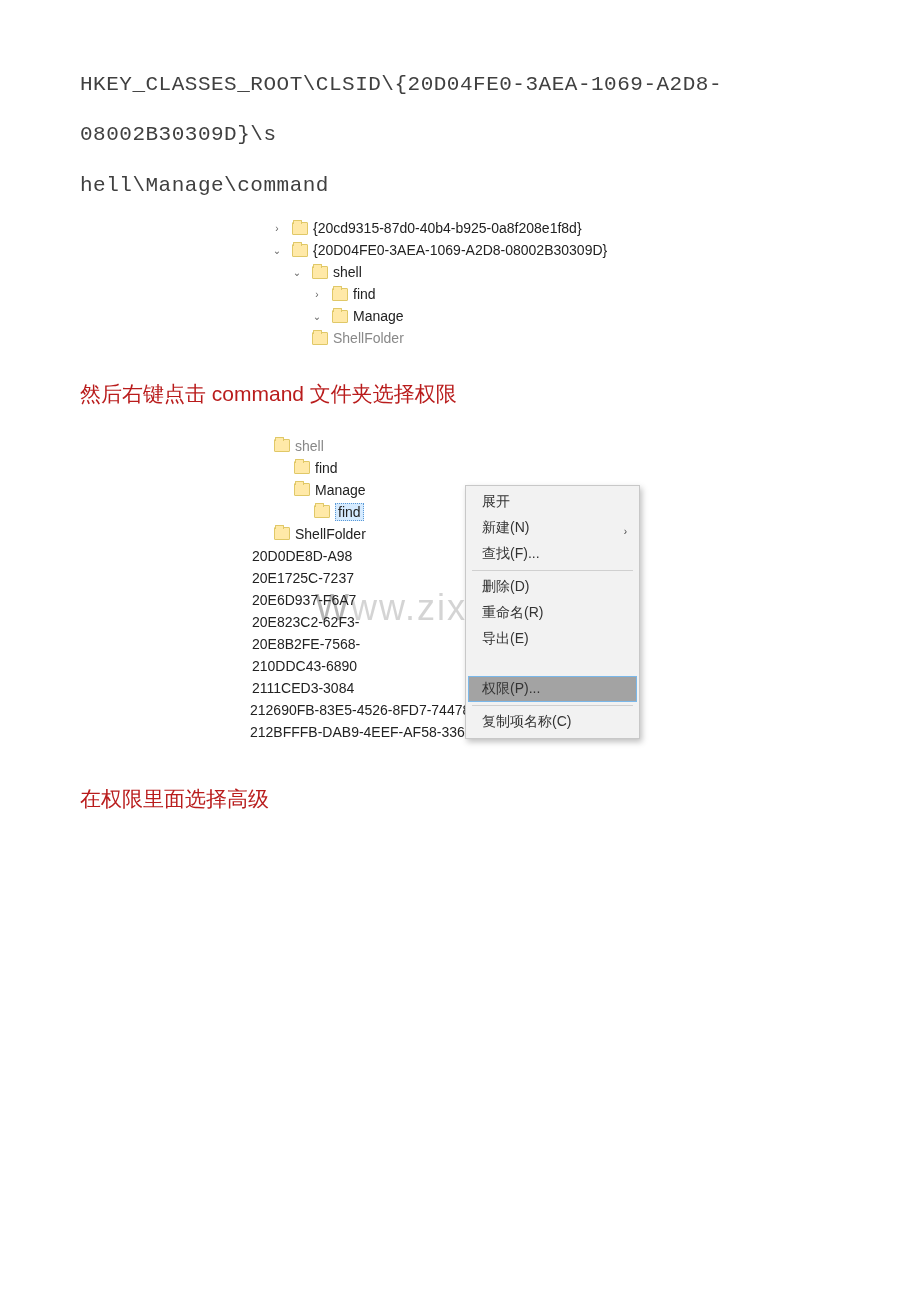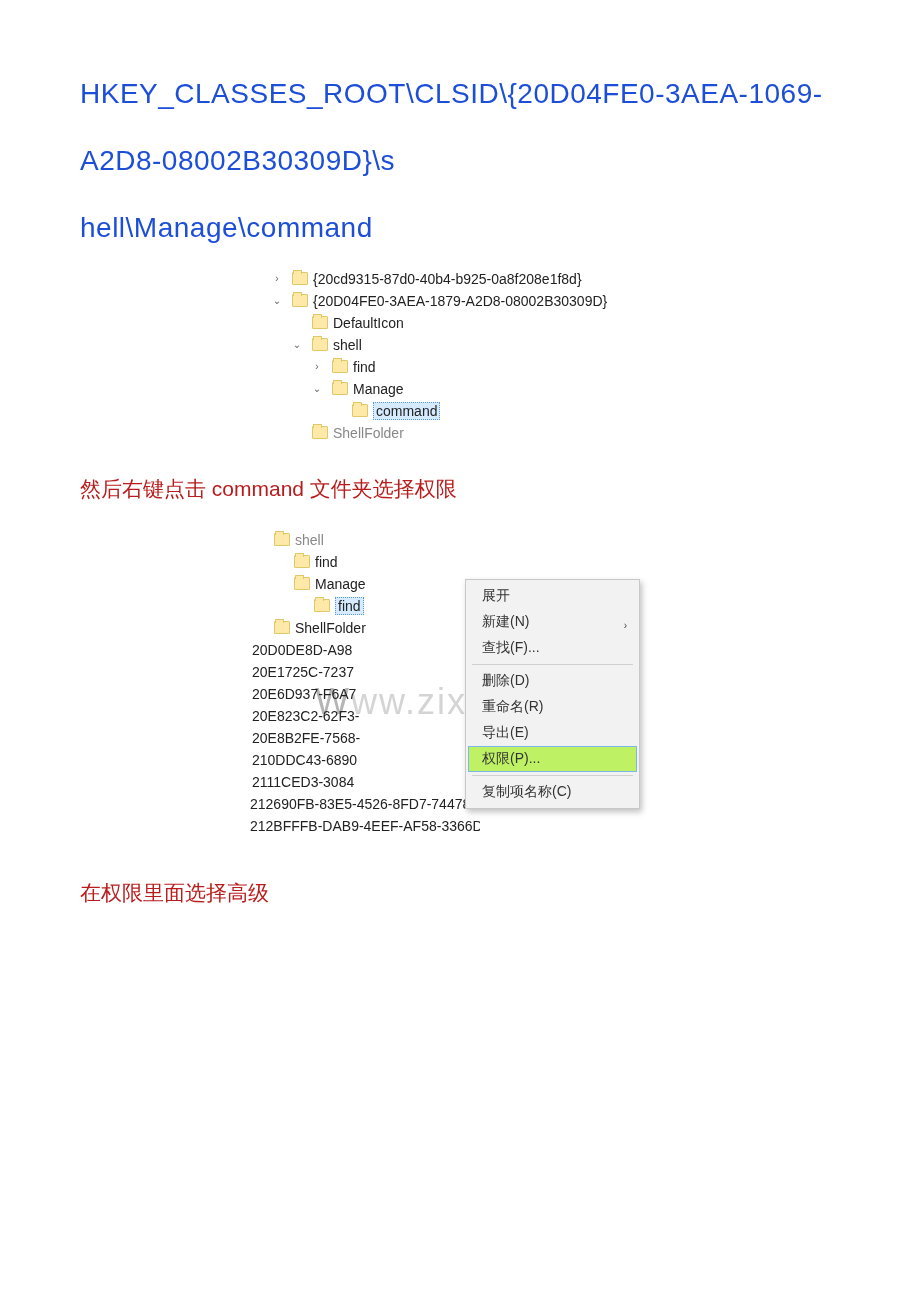--- a/index.html
+++ b/index.html
@@ -8,23 +8,23 @@
     padding: 0;
     background: #ffffff;
     font-family: "Microsoft YaHei", "SimSun", Arial, sans-serif;
     width: 920px;
   }
   .page {
     padding: 60px 80px 40px 80px;
     color: #333;
   }
   .reg-path-line {
-    font-family: Liberation Sans, sans-serif;
-    font-size: 28px;
-    color: #1d4ed8;
+    font-family: Liberation Mono, monospace;
+    font-size: 21px;
+    color: #404040;
     letter-spacing: 0.5px;
     line-height: 2.4;
   }
   .body-text {
     font-size: 21px;
     color: #b91c1c;
     line-height: 2.4;
     margin: 20px 0 14px 0;
     font-family: "SimSun", "Microsoft YaHei", sans-serif;
   }
@@ -114,23 +114,24 @@
     font-size: 14px;
   }
   .menu-item {
     padding: 4px 10px 4px 14px;
     display: flex;
     justify-content: space-between;
     align-items: flex-end;
     height: 26px;
   }
   .menu-item.sel {
-    background: #bef264;
+    background: #a3a3a3;
     border: 1px solid #7ab8ea;
     padding: 3px 9px 3px 13px;
+    margin-top: 24px;
   }
   .menu-sep {
     height: 1px;
     background: #d0d0d0;
     margin: 3px 4px;
   }
   .submenu-arrow {
     font-size: 10px;
     color: #444;
   }
@@ -167,28 +168,21 @@
         <span class="expander">›</span>
         <span style="display: inline-block; width: 6px;"></span>
         <span class="folder-icon"></span>
         <span>{20cd9315-87d0-40b4-b925-0a8f208e1f8d}</span>
       </div>
       <div class="tree-row">
         <span style="display: inline-block; width: 10px;"></span>
         <span class="expander">⌄</span>
         <span style="display: inline-block; width: 6px;"></span>
         <span class="folder-icon"></span>
-        <span>{20D04FE0-3AEA-1879-A2D8-08002B30309D}</span>
-      </div>
-      <div class="tree-row">
-        <span style="display: inline-block; width: 30px;"></span>
-        <span class="expander"></span>
-        <span style="display: inline-block; width: 6px;"></span>
-        <span class="folder-icon"></span>
-        <span>DefaultIcon</span>
+        <span>{20D04FE0-3AEA-1069-A2D8-08002B30309D}</span>
       </div>
       <div class="tree-row">
         <span style="display: inline-block; width: 30px;"></span>
         <span class="expander">⌄</span>
         <span style="display: inline-block; width: 6px;"></span>
         <span class="folder-icon"></span>
         <span>shell</span>
       </div>
       <div class="tree-row">
         <span style="display: inline-block; width: 50px;"></span>
@@ -196,27 +190,20 @@
         <span style="display: inline-block; width: 6px;"></span>
         <span class="folder-icon"></span>
         <span>find</span>
       </div>
       <div class="tree-row">
         <span style="display: inline-block; width: 50px;"></span>
         <span class="expander">⌄</span>
         <span style="display: inline-block; width: 6px;"></span>
         <span class="folder-icon"></span>
         <span>Manage</span>
-      </div>
-      <div class="tree-row">
-        <span style="display: inline-block; width: 70px;"></span>
-        <span class="expander"></span>
-        <span style="display: inline-block; width: 6px;"></span>
-        <span class="folder-icon"></span>
-        <span class="sel">command</span>
       </div>
       <div class="tree-row">
         <span style="display: inline-block; width: 30px;"></span>
         <span class="expander"></span>
         <span style="display: inline-block; width: 6px;"></span>
         <span class="folder-icon"></span>
         <span class="cut-label">ShellFolder</span>
       </div>
     </div>
 

